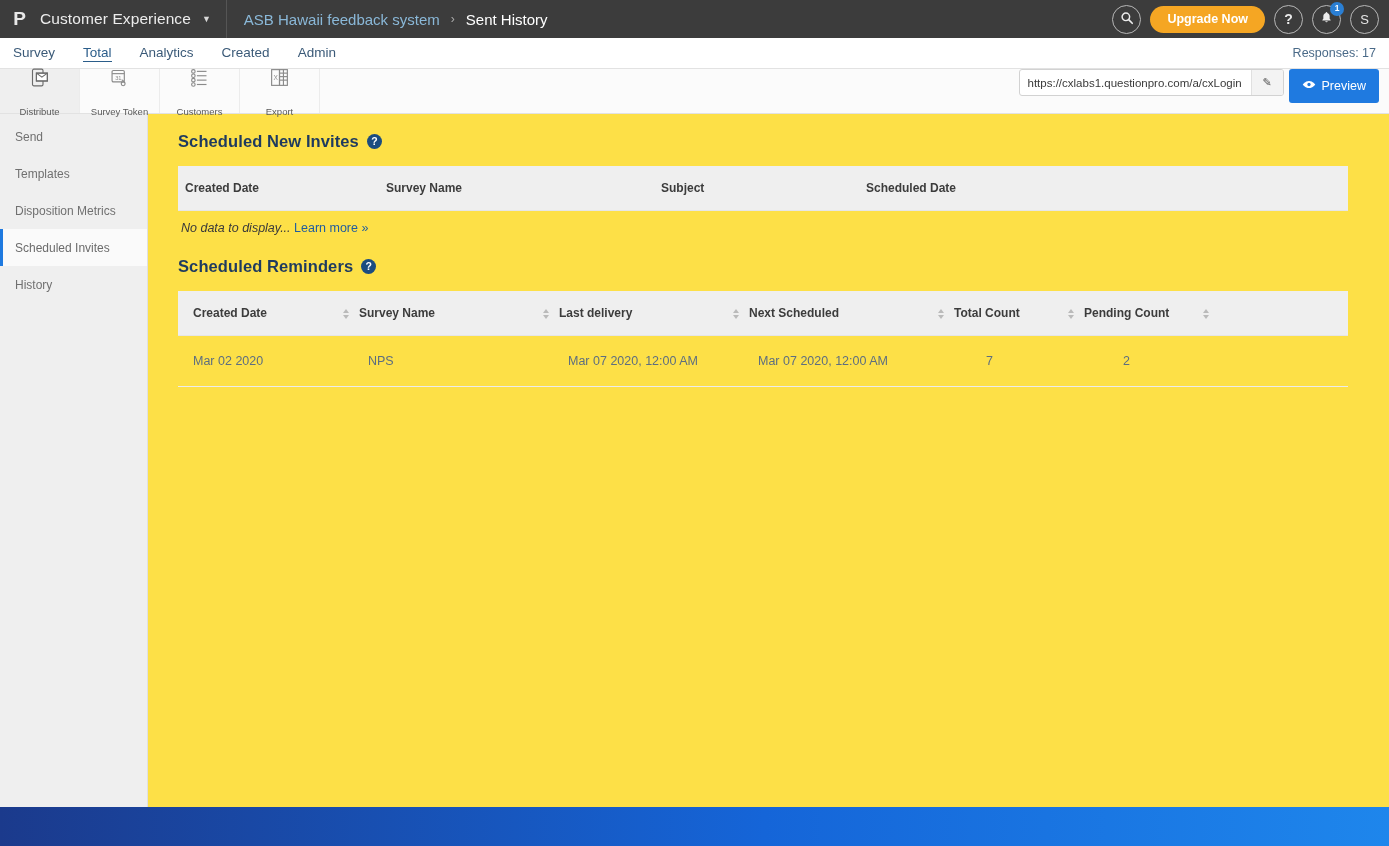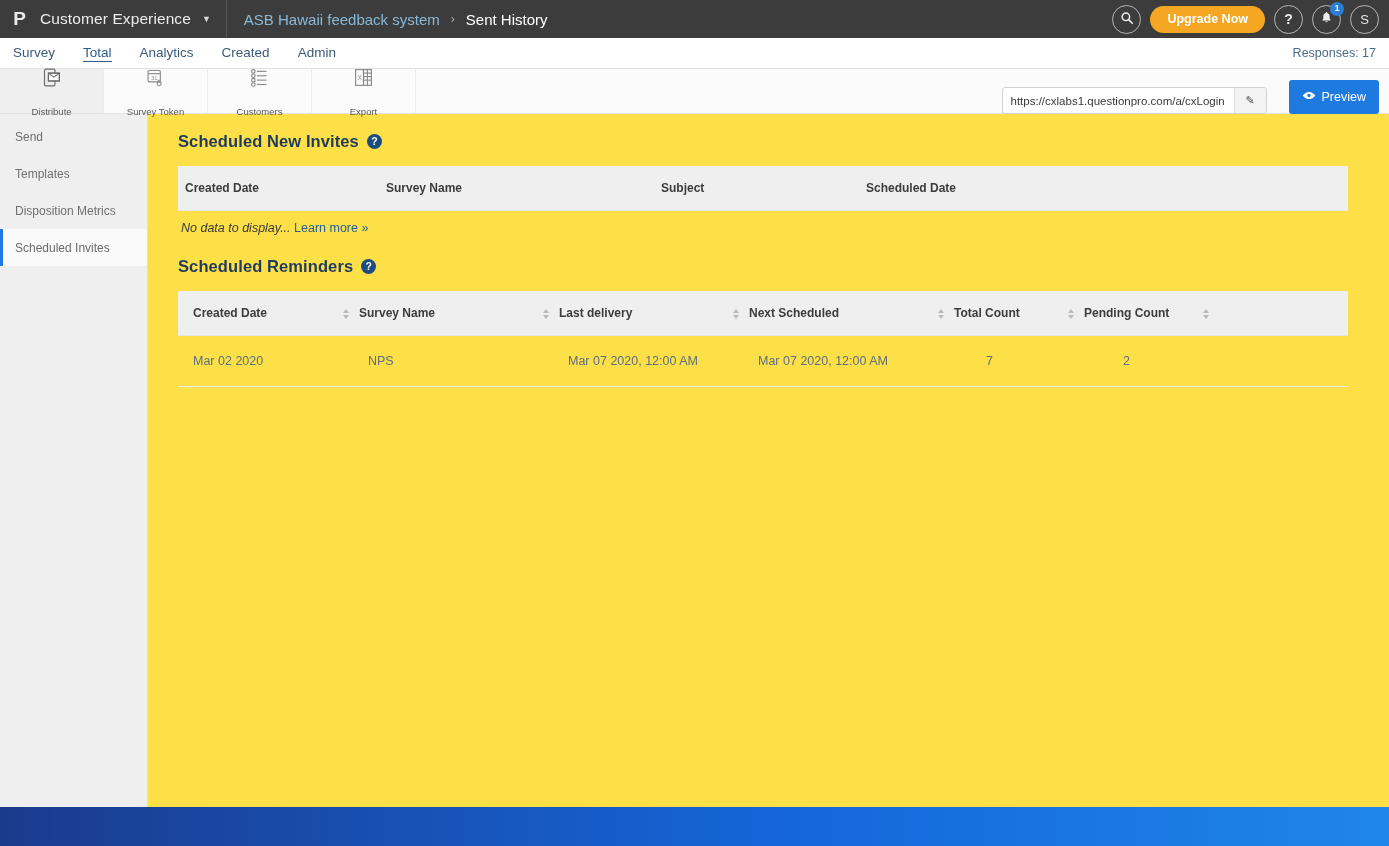--- a/index.html
+++ b/index.html
@@ -135,42 +135,42 @@
   
   .toolbar {
     height: 45px;
     background: #fbfbfb;
     border-bottom: 1px solid #e2e2e2;
     display: flex;
     align-items: stretch;
     position: relative;
   }
   .tool {
-    width: 104px;
+    width: 80px;
     display: flex;
     flex-direction: column;
     align-items: center;
     justify-content: center;
     gap: 18px;
     font-size: 9.5px;
     color: #5a5a5a;
     border-right: 1px solid #ececec;
     padding-top: 2px;
   }
   .tool.active { background: #efefef; }
   .tool svg { display: block; }
 
   .toolbar-right {
     position: absolute;
     right: 10px;
     top: 0;
     height: 45px;
     display: flex;
-    align-items: flex-end;
-    gap: 22px;
+    align-items: flex-start;
+    gap: 5px;
   }
   .url-box {
     width: 265px;
     height: 27px;
     border: 1px solid #d2d2d2;
     border-radius: 3px;
     background: #fff;
     display: flex;
     align-items: center;
     overflow: hidden;
@@ -445,20 +445,23 @@
       <span>Send</span>
     </div>
     <div class="side-item">
       <span>Templates</span>
     </div>
     <div class="side-item">
       <span>Disposition Metrics</span>
     </div>
     <div class="side-item active">
       <span>Scheduled Invites</span>
+    </div>
+    <div class="side-item">
+      <span>History</span>
     </div>
   </div>
 
   <div class="content">
 
     <div class="section-title">
       <span>Scheduled New Invites</span>
       <span class="help-icon">?</span>
     </div>
 

